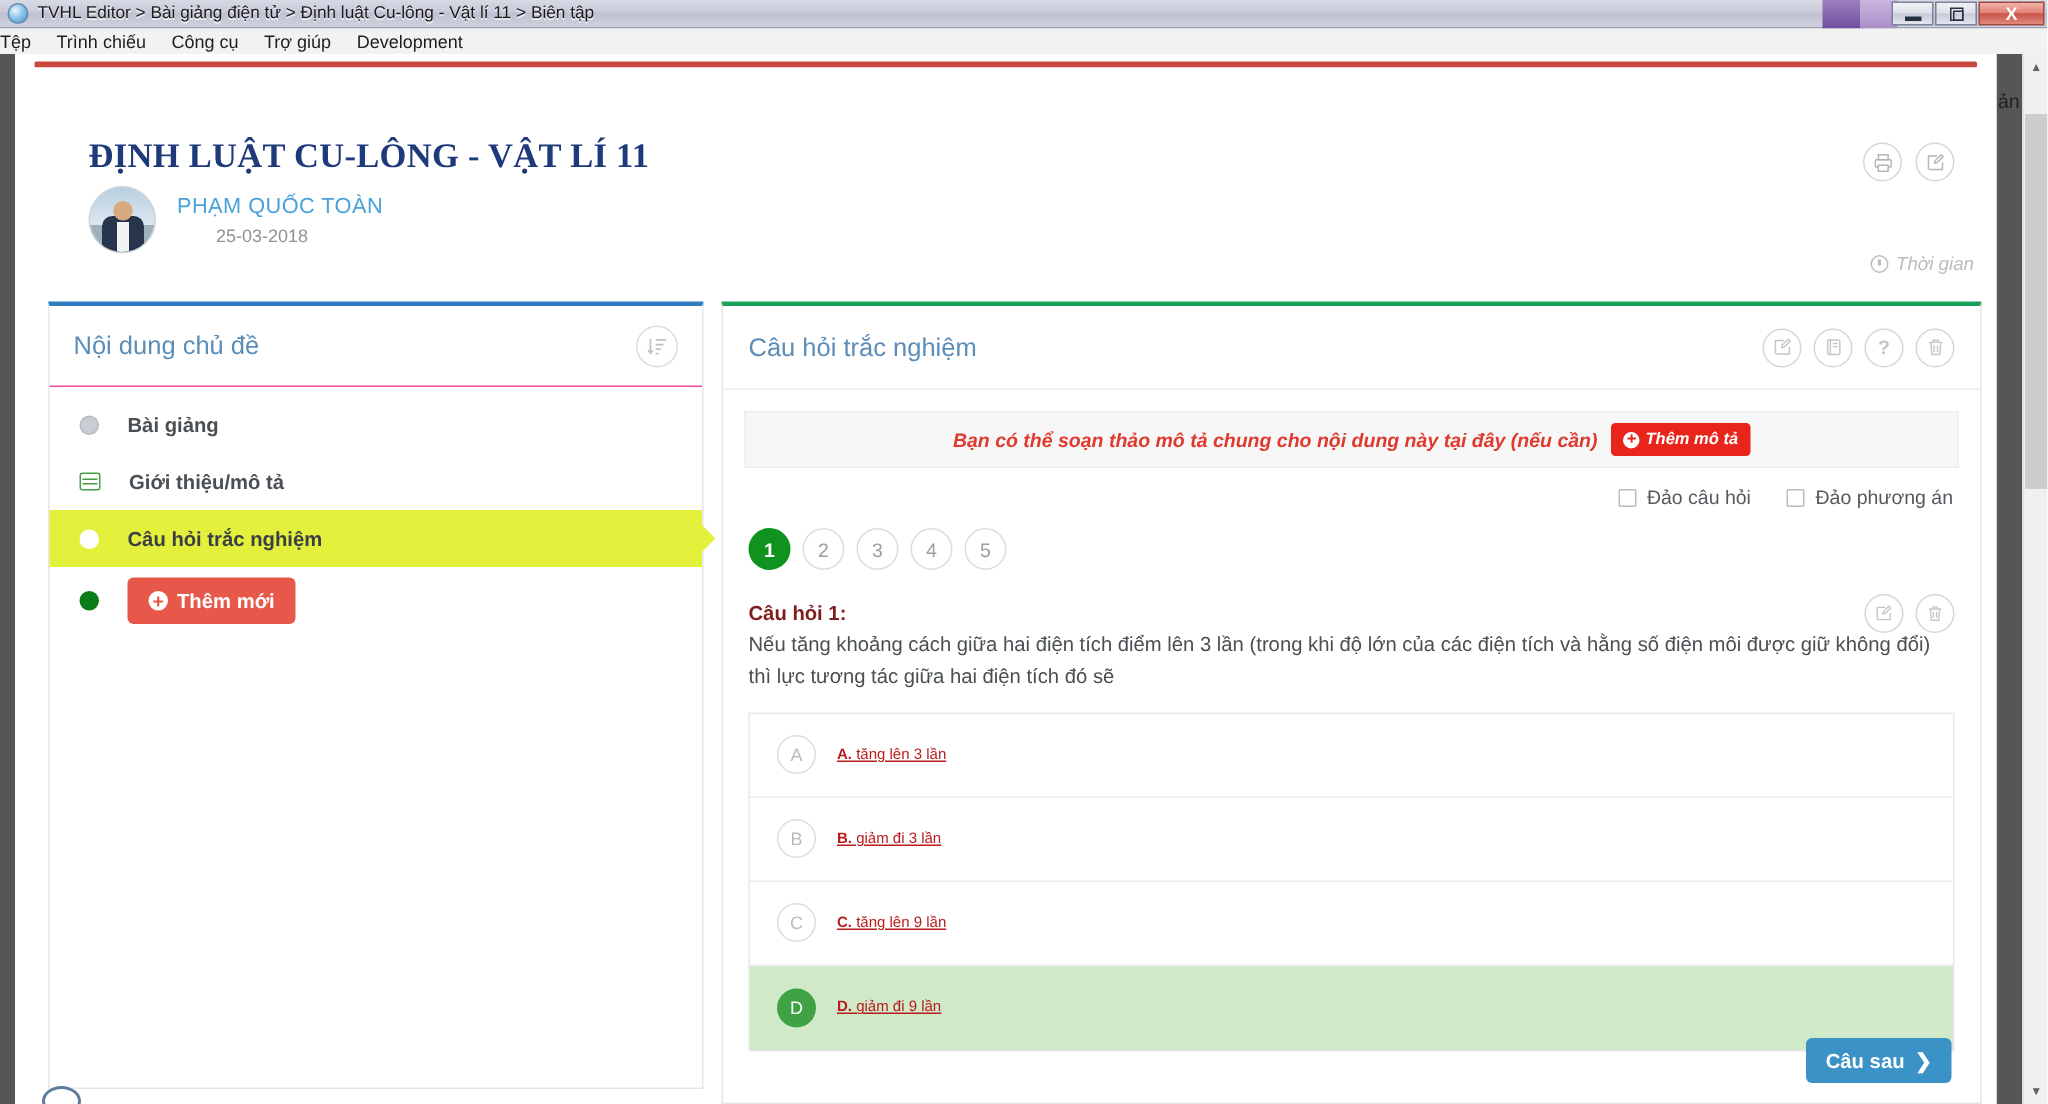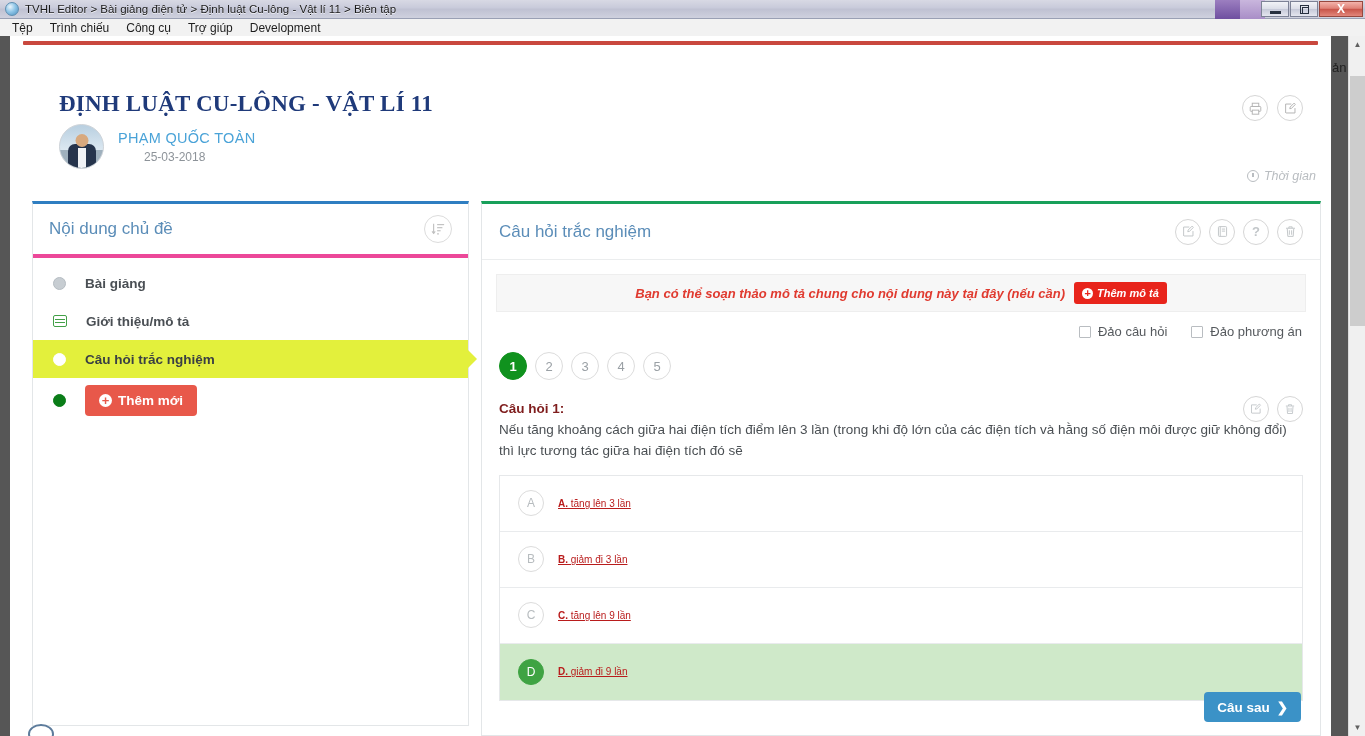--- a/index.html
+++ b/index.html
@@ -49,21 +49,21 @@
     border-color: #97483f;
   }
   .win-glyph { font-size: 10px; color: #27303f; line-height: 1; }
   .win-btn.close .win-glyph { color: #ffffff; font-weight: bold; font-size: 12px; }
   .min-bar { width: 11px; height: 3px; background: #27303f; margin-top: 6px; }
   .max-box { width: 9px; height: 9px; border: 1.5px solid #27303f; position: relative; }
   .max-box:after { content:""; position:absolute; left:1px; top:1px; width:5px; height:5px; border:1px solid #27303f; }
 
   #menubar {
     position: absolute; left: 0; top: 19px; width: 1365px; height: 17px;
-    background: #f2f2f2; display: flex; align-items: center; padding-left: 12px;
+    background: #f2f2f2; display: flex; align-items: center; padding-left: 0;
   }
   .menu-item { font-size: 12px; color: #1d1d1d; margin-right: 17px; cursor: default; white-space: nowrap; }
 
   
   #left-strip {
     position: absolute; left: 0; top: 36px; width: 10px; height: 700px;
     background: #565656;
   }
   #right-strip {
     position: absolute; left: 1331px; top: 36px; width: 17px; height: 700px;
@@ -144,21 +144,21 @@
   #header-time .clock-ico:after {
     content: ""; position: absolute; left: 4.3px; top: 2px; width: 1.3px; height: 4px; background: #b9bdc1;
   }
 
   
   #left-panel {
     position: absolute; left: 22px; top: 165px; width: 437px; height: 525px;
     background: #ffffff; border: 1px solid #e3e6e8; border-top: 3px solid #2f7ec1;
   }
   #left-panel-head {
-    height: 54px; border-bottom: 4px solid #ec4899;
+    height: 54px; border-bottom: 1px solid #ec4899;
     display: flex; align-items: center; justify-content: space-between; padding: 0 16px;
   }
   #left-panel-title { font-size: 17px; color: #5b8db8; }
   .sort-icon-btn {
     width: 28px; height: 28px; border-radius: 50%; border: 1px solid #dcdcdc;
     display: flex; align-items: center; justify-content: center; color: #c0c0c0;
     background: #fff; cursor: pointer;
   }
   #toc-list { padding-top: 6px; }
   .toc-item {

